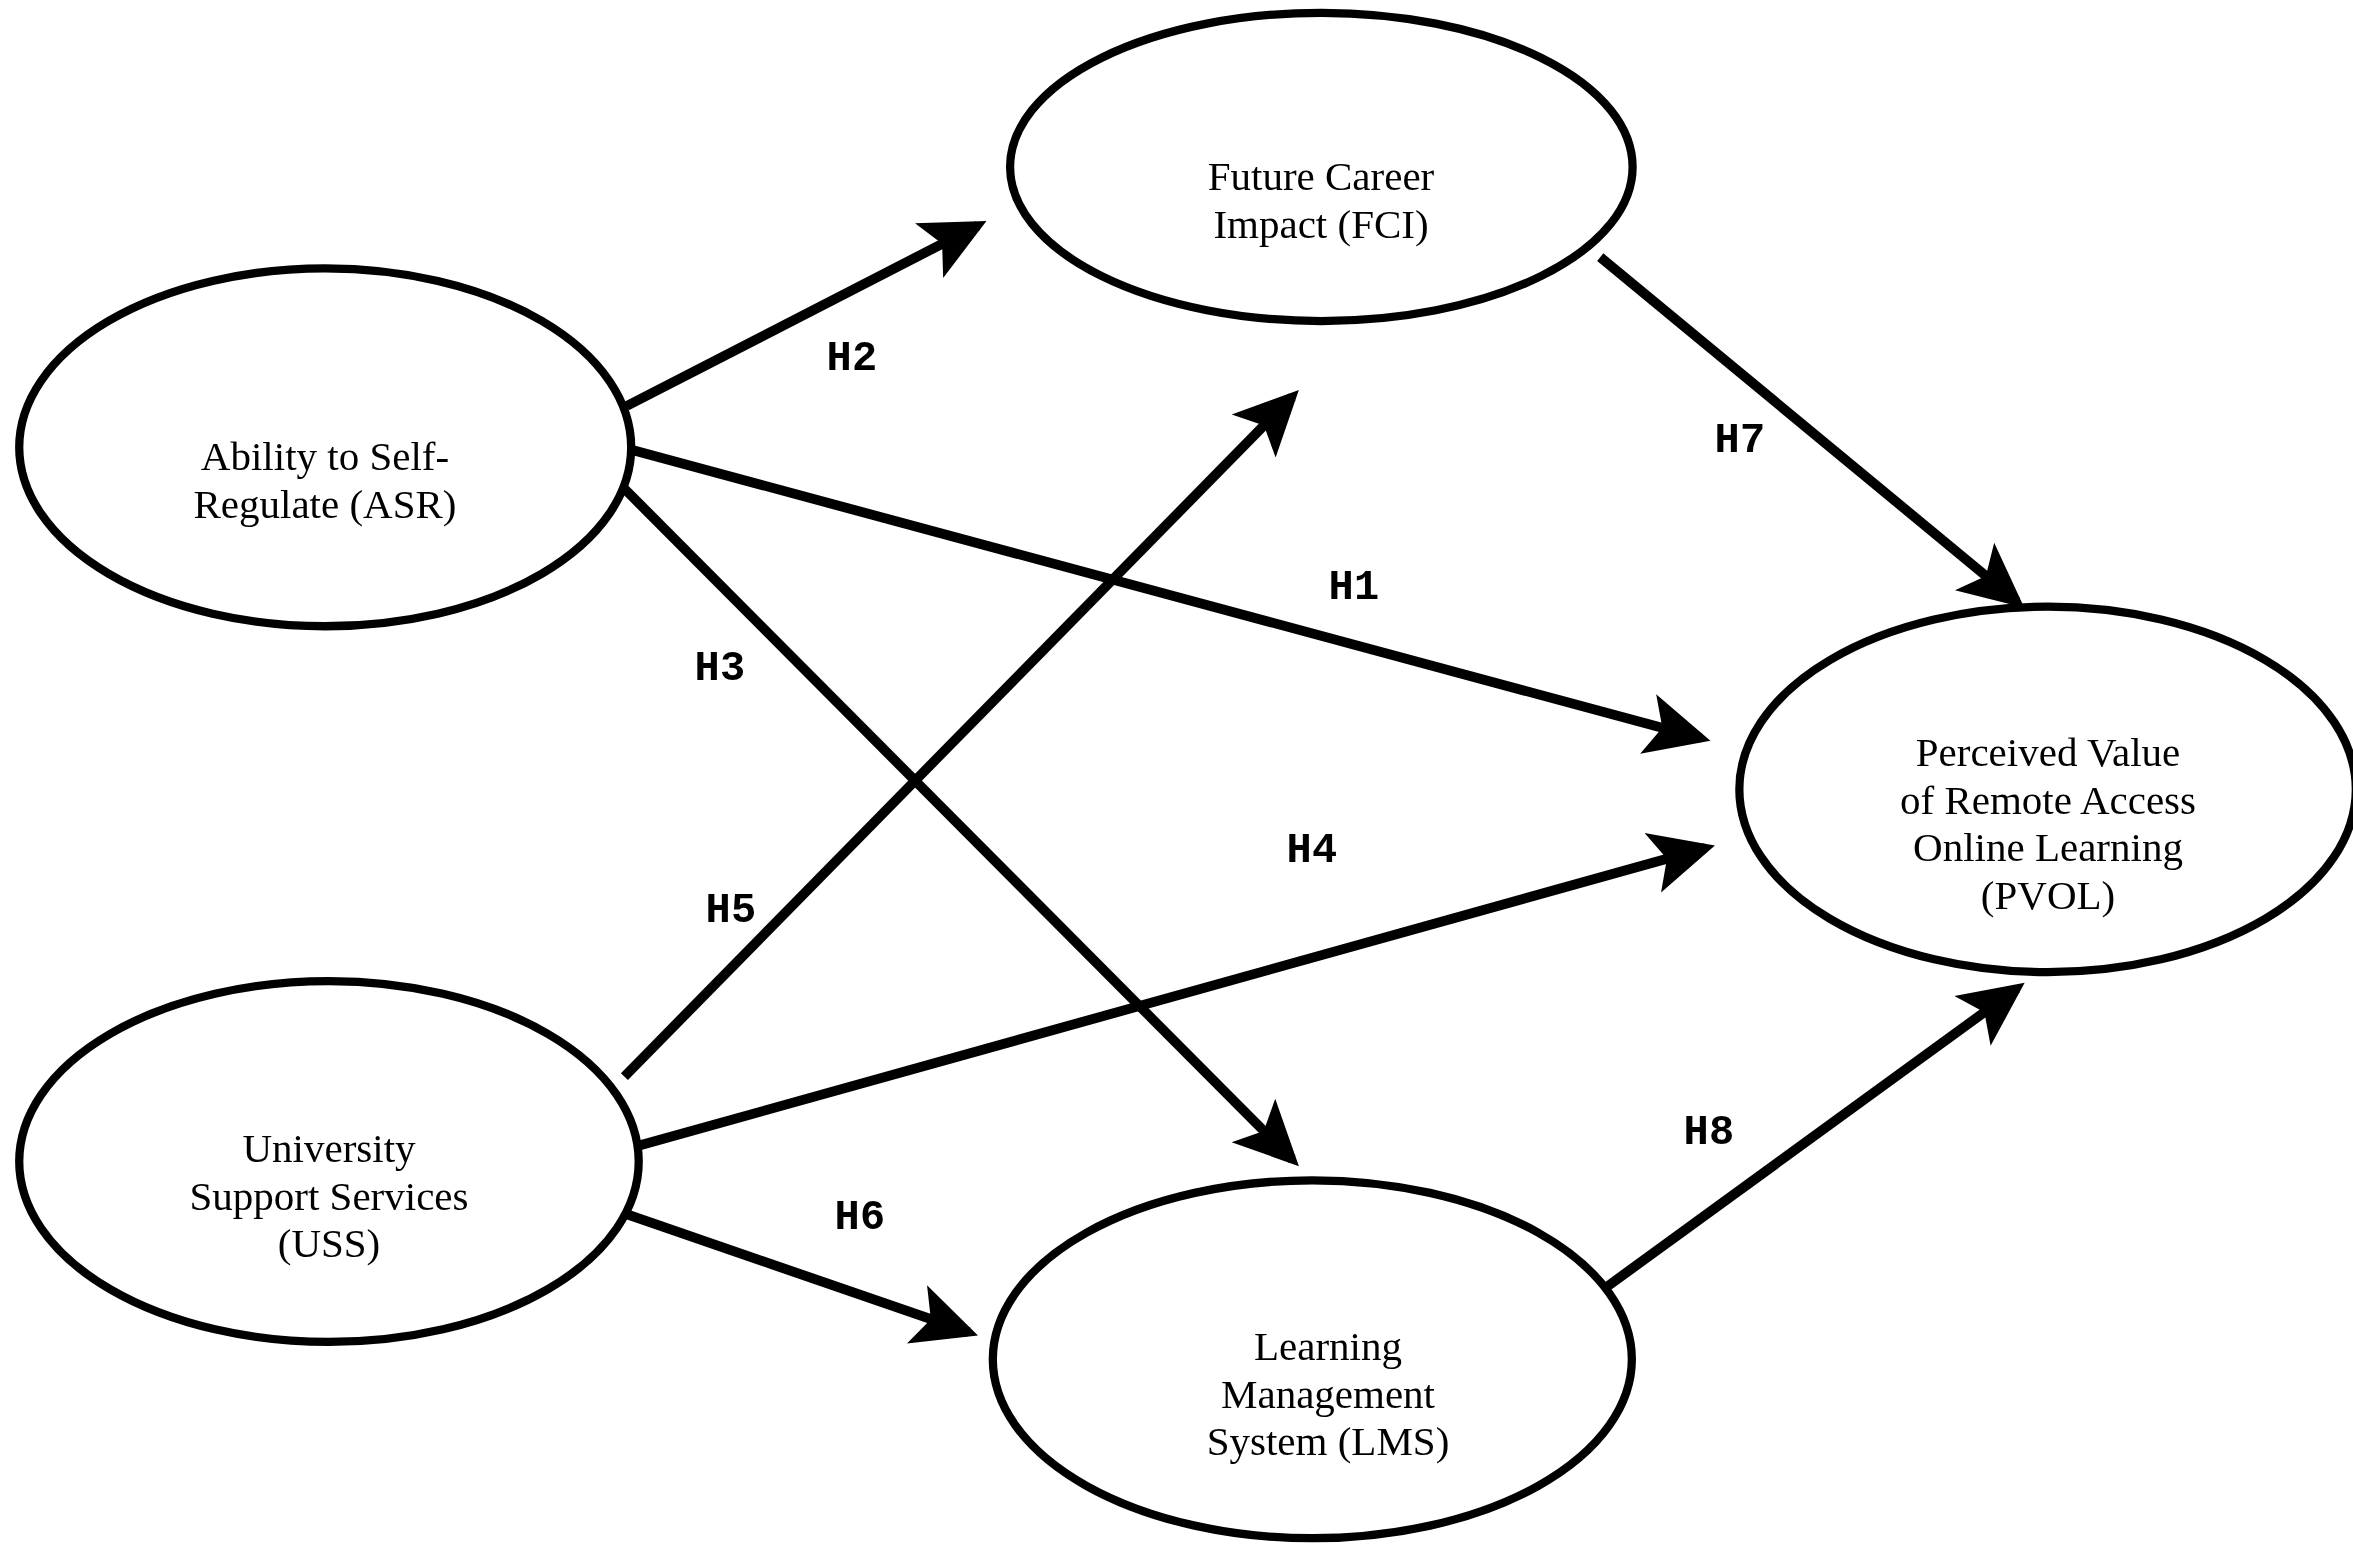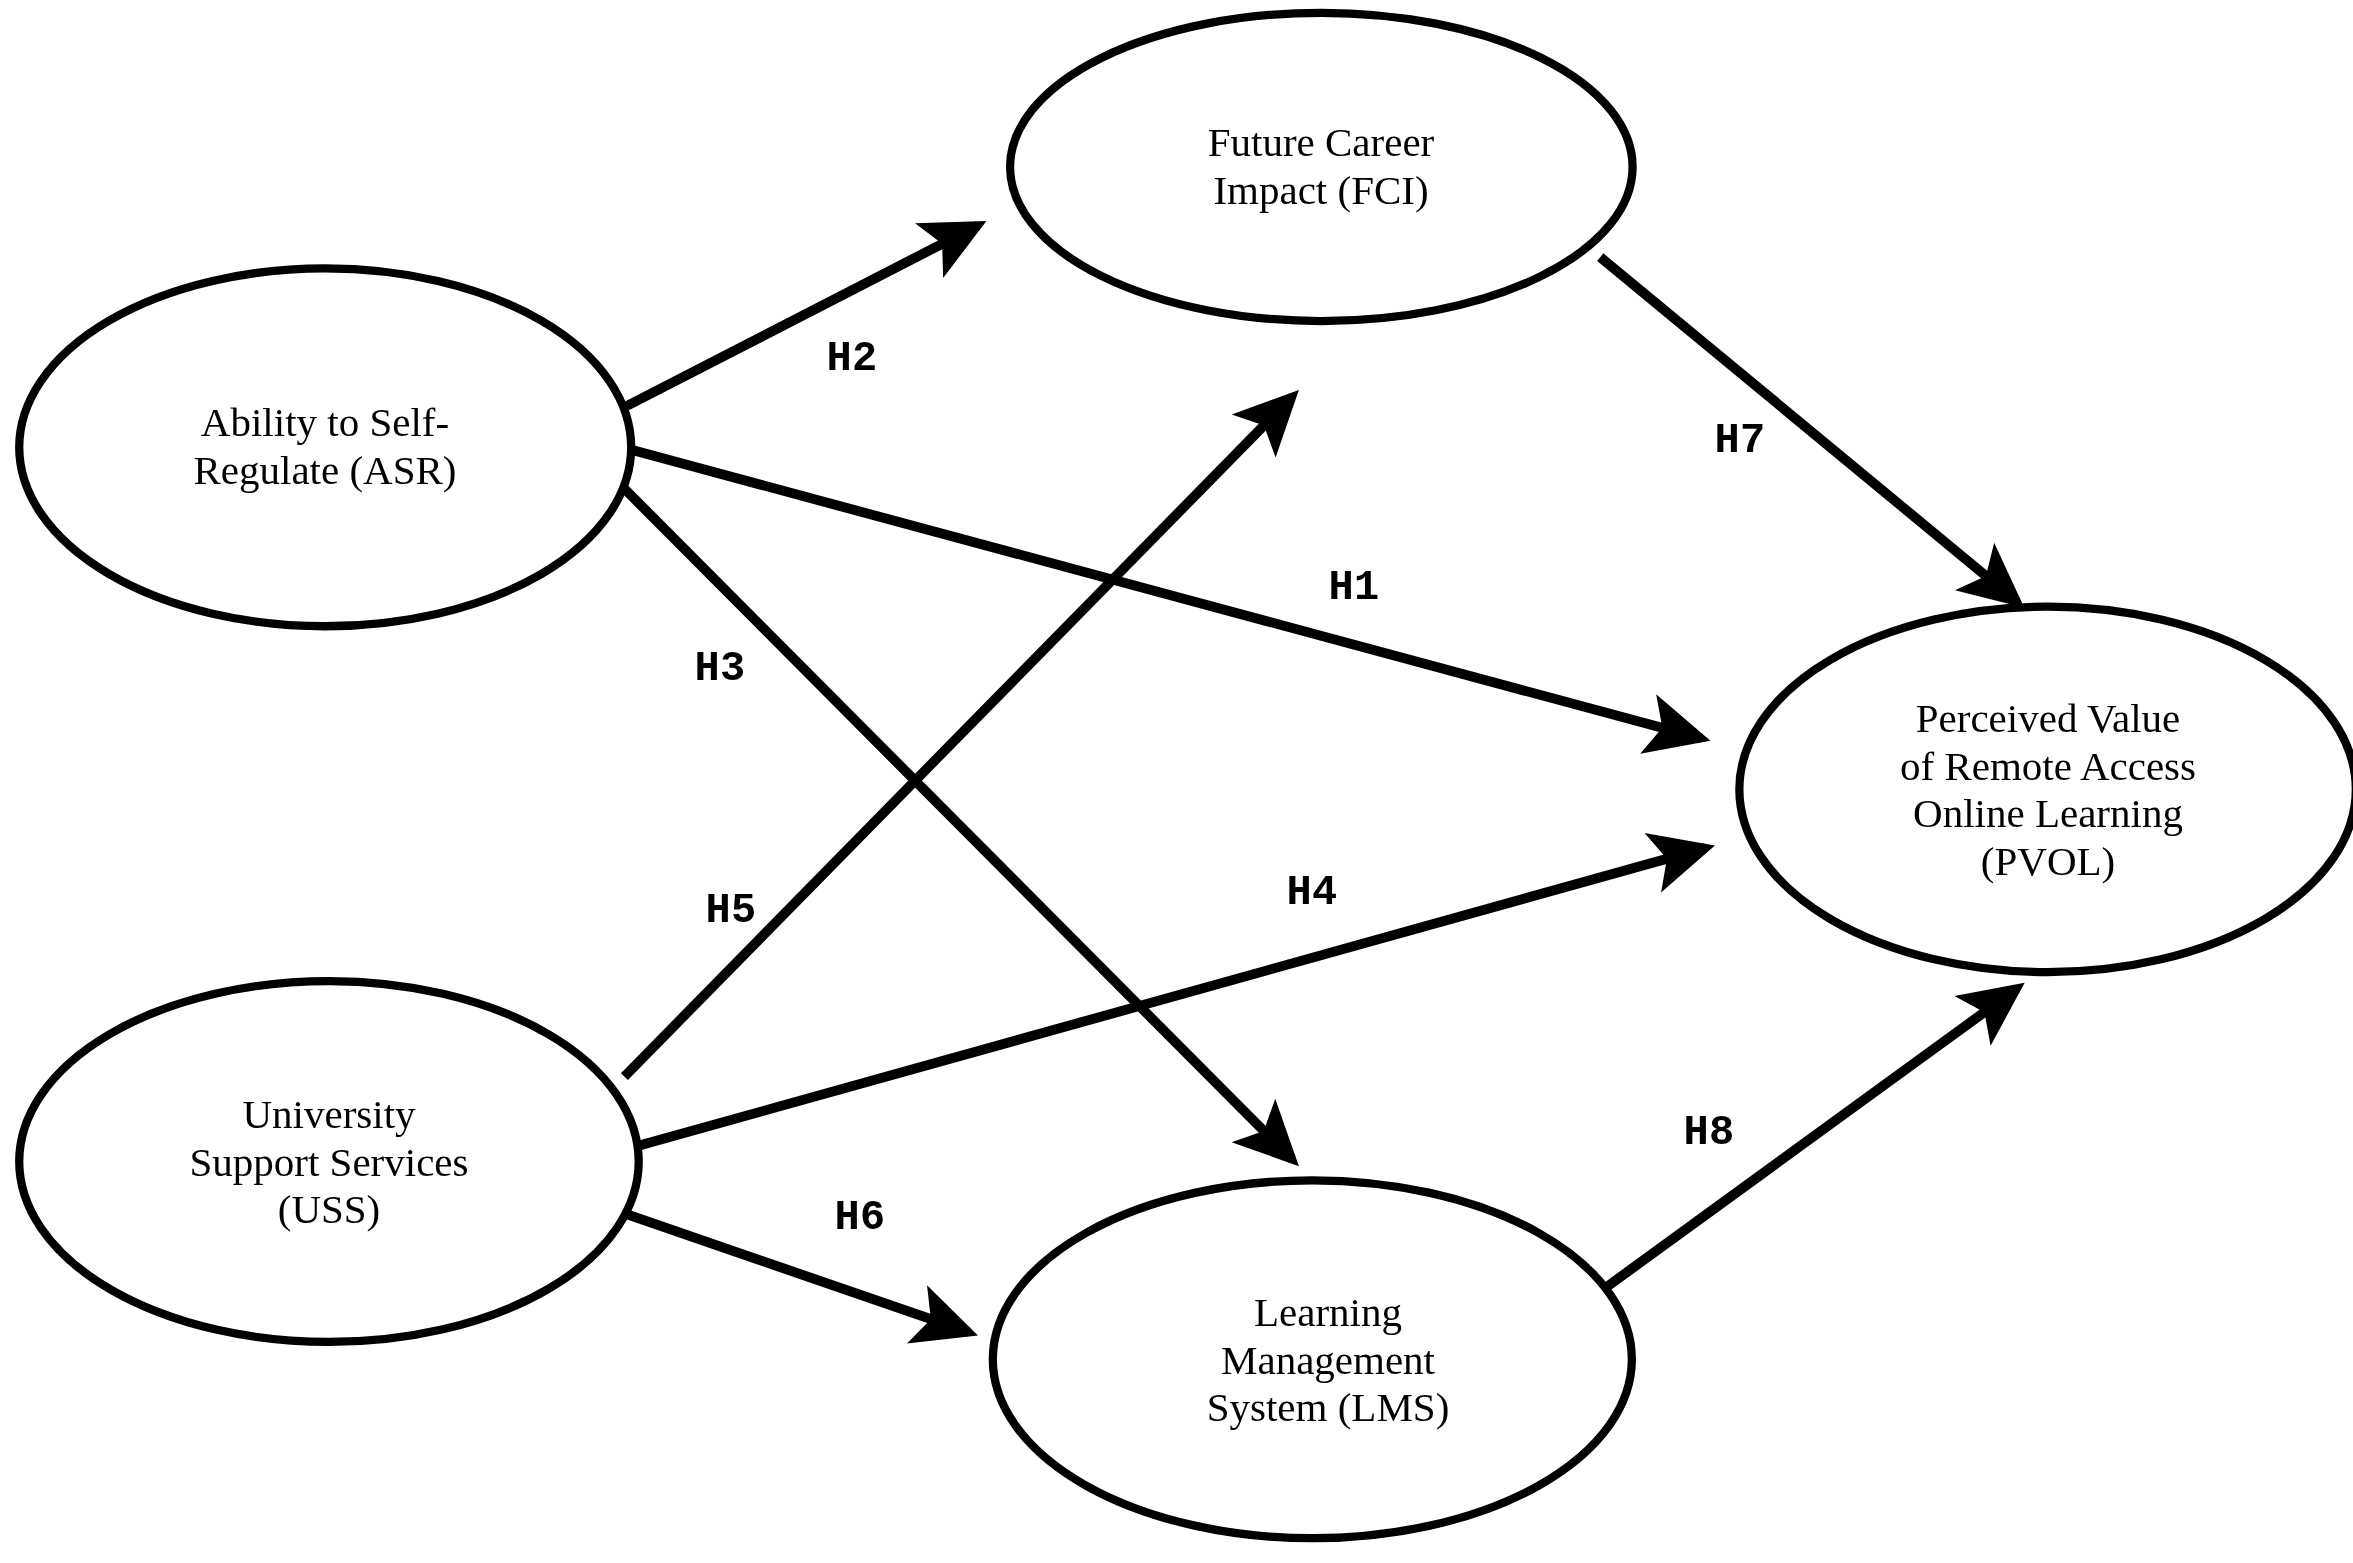--- a/index.html
+++ b/index.html
@@ -37,20 +37,21 @@
     position: absolute;
     text-align: center;
     color: #000000;
     font-family: "Liberation Serif", "DejaVu Serif", serif;
     font-size: 41px;
     line-height: 1.16;
     font-weight: 400;
     transform: translate(-50%, -50%);
     white-space: pre-line;
     pointer-events: none;
+    margin-top: 34px;
   }
   .edge-label {
     position: absolute;
     color: #000000;
     font-family: Liberation Mono, monospace;
     font-size: 42px;
     font-weight: 700;
     transform: translate(-50%, -50%);
     white-space: nowrap;
     letter-spacing: 0.4px;
@@ -100,20 +101,20 @@
 (USS)</div>
       <div class="node-label" style="left: 1328px; top: 1360px;">Learning
 Management
 System (LMS)</div>
     </div>
   <div id="edge-labels">
       <div class="edge-label" style="left: 852px; top: 359px;">H2</div>
       <div class="edge-label" style="left: 1314px; top: 588px; margin-left: 40px;">H1</div>
       <div class="edge-label" style="left: 720px; top: 669px;">H3</div>
       <div class="edge-label" style="left: 731px; top: 911px;">H5</div>
-      <div class="edge-label" style="left: 1312px; top: 893px;">H4</div>
+      <div class="edge-label" style="left: 1312px; top: 851px;">H4</div>
       <div class="edge-label" style="left: 852px; top: 1218px; margin-left: 8px;">H6</div>
       <div class="edge-label" style="left: 1692px; top: 441px; margin-left: 48px;">H7</div>
       <div class="edge-label" style="left: 1709px; top: 1133px;">H8</div>
     </div>
 
 </div>
 
 
 </body></html>

